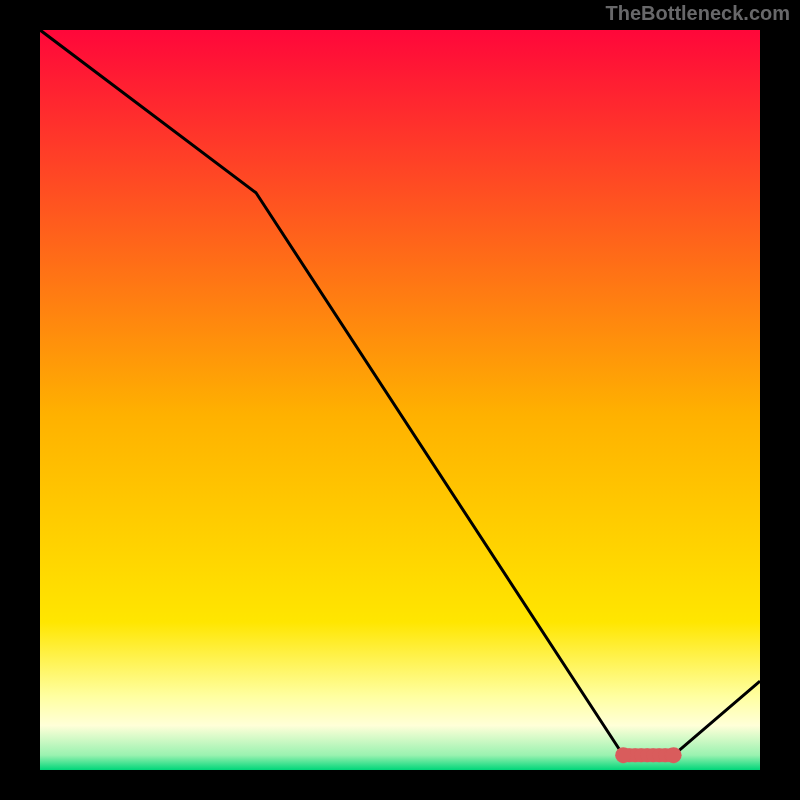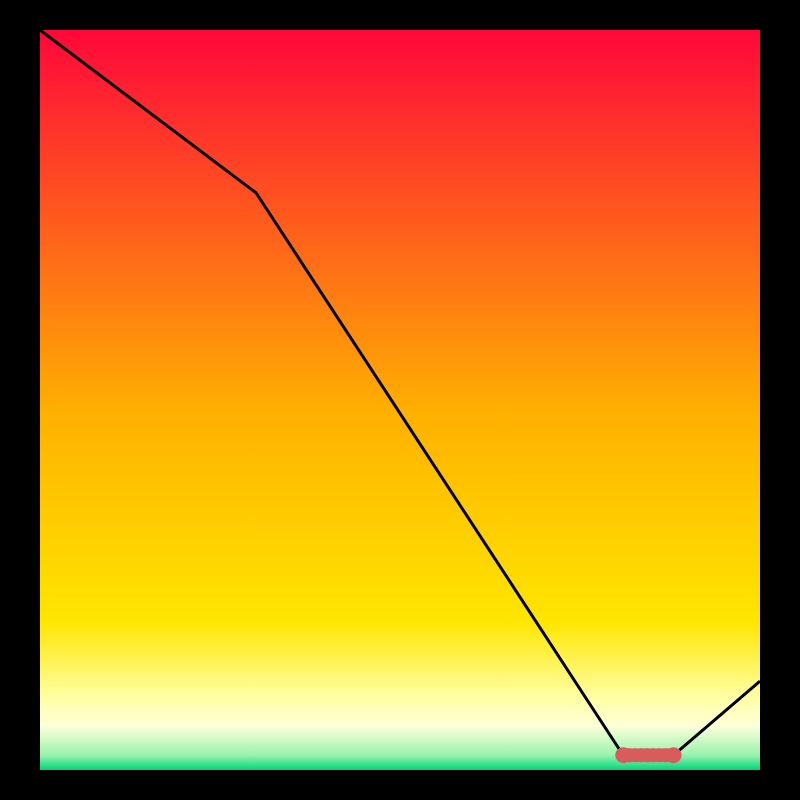--- a/index.html
+++ b/index.html
@@ -26,20 +26,21 @@
     z-index: 10;
   }
   svg {
     display: block;
   }
 </style>
 </head>
 <body>
 
 <div class="wrap">
+  <div class="attribution">TheBottleneck.com</div>
   <svg id="plot" width="800" height="800" viewBox="0 0 800 800">
       <defs>
         <linearGradient id="bg-grad" x1="0" y1="0" x2="0" y2="1">
           <stop offset="0%" stop-color="#ff073a"></stop>
           <stop offset="52%" stop-color="#ffb100"></stop>
           <stop offset="80%" stop-color="#ffe600"></stop>
           <stop offset="90%" stop-color="#ffffa0"></stop>
           <stop offset="94%" stop-color="#ffffd8"></stop>
           <stop offset="98%" stop-color="#9af2b0"></stop>
           <stop offset="100%" stop-color="#00d67a"></stop>

